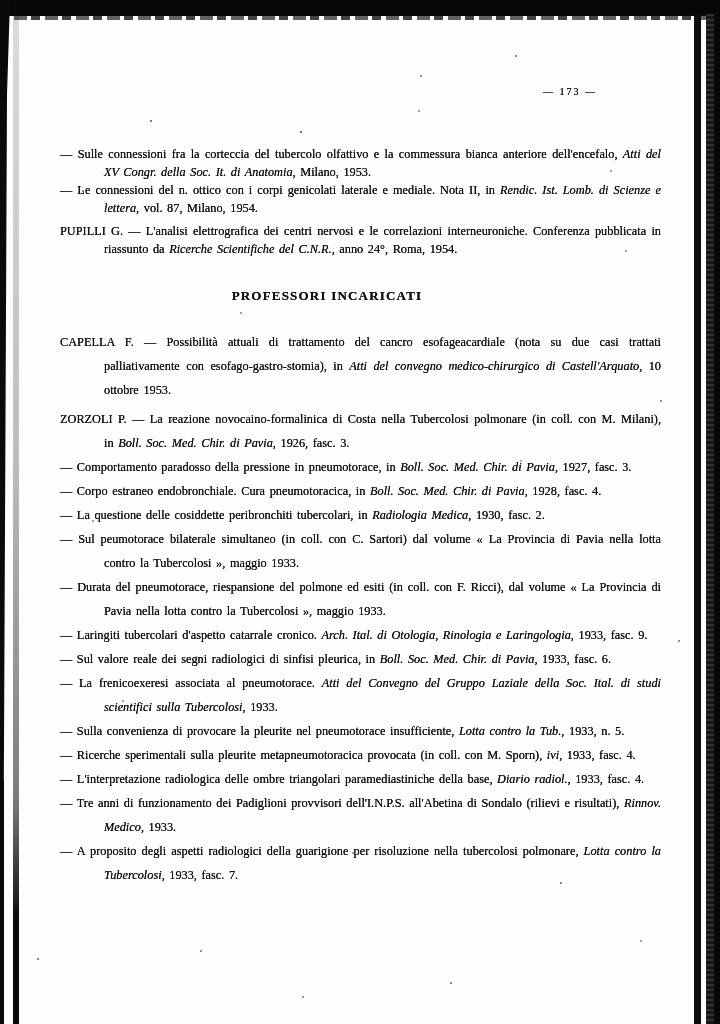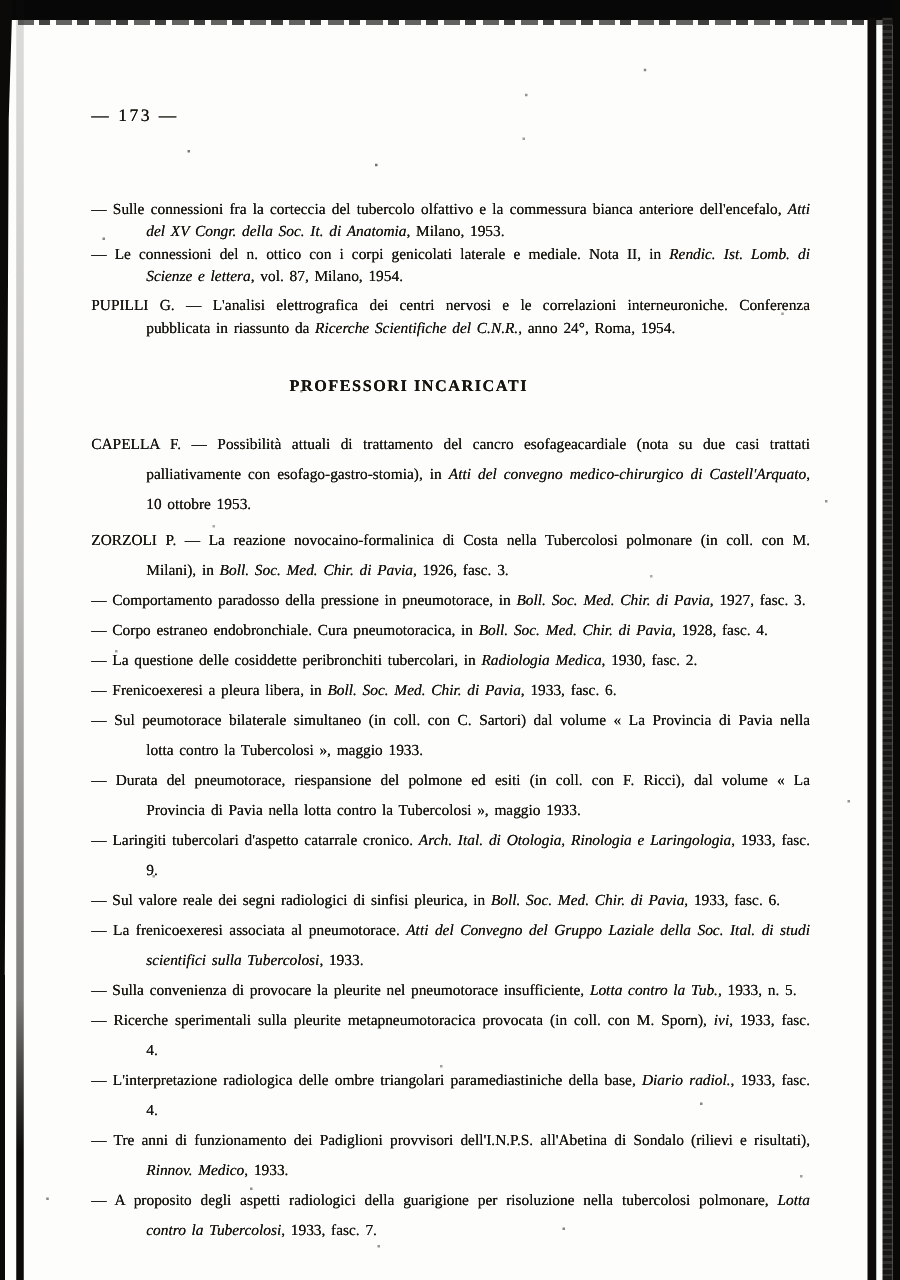--- a/index.html
+++ b/index.html
@@ -54,35 +54,35 @@
       122px 700px 0 rgba(20,18,14,.4), 352px 852px 0 rgba(20,18,14,.4),
       560px 882px 0 rgba(20,18,14,.5), 200px 950px 0 rgba(20,18,14,.45),
       450px 982px 0 rgba(20,18,14,.5), 640px 940px 0 rgba(20,18,14,.4),
       302px 996px 0 rgba(20,18,14,.45), 520px 460px 0 rgba(20,18,14,.35),
       610px 170px 0 rgba(20,18,14,.4), 170px 420px 0 rgba(20,18,14,.35),
       37px 958px 0 rgba(20,18,14,.5), 418px 110px 0 rgba(20,18,14,.4);
   }
 
   
   .page-number {
-    position: absolute; top: 86px; left: 73px; width: 540px;
-    text-align: left; font-size: 14px; letter-spacing: 2px;
+    position: absolute; top: 86px; left: 57px; width: 540px;
+    text-align: right; font-size: 10px; letter-spacing: 2px;
     text-shadow: 0 0 .4px currentColor;
   }
 
   .content { position: absolute; top: 142px; left: 57px; width: 607px; }
 
   .section-heading {
     margin: 30px 0 26px 0; width: 540px;
     text-align: center; font-size: 13px; font-weight: 700;
     letter-spacing: 1.2px;
     text-shadow: 0 0 .4px currentColor;
   }
 
-  .entries { margin: 16px; }
+  .entries { margin: 3px; }
   .entry {
     margin: 0; padding-left: 44px; text-indent: -44px;
     text-align: justify;
     font-size: 12.3px; line-height: 24px;
     word-spacing: 1.5px;
     text-shadow: 0 0 .45px currentColor;
   }
   .entries-first .entry { line-height: 18px; }
   .entry.new-block { margin-top: 5px; }
   .entries > .entry:first-child { margin-top: 0; }
@@ -116,21 +116,20 @@
     </div>
 
     <div class="section">
       <h2 class="section-heading">PROFESSORI INCARICATI</h2>
       <div class="entries">
           <p class="entry new-block"><span>CAPELLA F. — Possibilità attuali di trattamento del cancro esofageacardiale (nota su due casi trattati palliativamente con esofago-gastro-stomia), in </span><i>Atti del convegno medico-chirurgico di Castell'Arquato</i><span>, 10 ottobre 1953.</span></p>
           <p class="entry new-block"><span>ZORZOLI P. — La reazione novocaino-formalinica di Costa nella Tubercolosi polmonare (in coll. con M. Milani), in </span><i>Boll. Soc. Med. Chir. di Pavia</i><span>, 1926, fasc. 3.</span></p>
           <p class="entry"><span>— Comportamento paradosso della pressione in pneumotorace, in </span><i>Boll. Soc. Med. Chir. di Pavia</i><span>, 1927, fasc. 3.</span></p>
           <p class="entry"><span>— Corpo estraneo endobronchiale. Cura pneumotoracica, in </span><i>Boll. Soc. Med. Chir. di Pavia</i><span>, 1928, fasc. 4.</span></p>
           <p class="entry"><span>— La questione delle cosiddette peribronchiti tubercolari, in </span><i>Radiologia Medica</i><span>, 1930, fasc. 2.</span></p>
-          <p class="entry"><span>— Frenicoexeresi a pleura libera, in </span><i>Boll. Soc. Med. Chir. di Pavia</i><span>, 1933, fasc. 6.</span></p>
           <p class="entry"><span>— Sul peumotorace bilaterale simultaneo (in coll. con C. Sartori) dal volume « La Provincia di Pavia nella lotta contro la Tubercolosi », maggio 1933.</span></p>
           <p class="entry"><span>— Durata del pneumotorace, riespansione del polmone ed esiti (in coll. con F. Ricci), dal volume « La Provincia di Pavia nella lotta contro la Tubercolosi », maggio 1933.</span></p>
           <p class="entry"><span>— Laringiti tubercolari d'aspetto catarrale cronico. </span><i>Arch. Ital. di Otologia, Rinologia e Laringologia</i><span>, 1933, fasc. 9.</span></p>
           <p class="entry"><span>— Sul valore reale dei segni radiologici di sinfisi pleurica, in </span><i>Boll. Soc. Med. Chir. di Pavia</i><span>, 1933, fasc. 6.</span></p>
           <p class="entry"><span>— La frenicoexeresi associata al pneumotorace. </span><i>Atti del Convegno del Gruppo Laziale della Soc. Ital. di studi scientifici sulla Tubercolosi</i><span>, 1933.</span></p>
           <p class="entry"><span>— Sulla convenienza di provocare la pleurite nel pneumotorace insufficiente, </span><i>Lotta contro la Tub.</i><span>, 1933, n. 5.</span></p>
           <p class="entry"><span>— Ricerche sperimentali sulla pleurite metapneumotoracica provocata (in coll. con M. Sporn), </span><i>ivi</i><span>, 1933, fasc. 4.</span></p>
           <p class="entry"><span>— L'interpretazione radiologica delle ombre triangolari paramediastiniche della base, </span><i>Diario radiol.</i><span>, 1933, fasc. 4.</span></p>
           <p class="entry"><span>— Tre anni di funzionamento dei Padiglioni provvisori dell'I.N.P.S. all'Abetina di Sondalo (rilievi e risultati), </span><i>Rinnov. Medico</i><span>, 1933.</span></p>
           <p class="entry"><span>— A proposito degli aspetti radiologici della guarigione per risoluzione nella tubercolosi polmonare, </span><i>Lotta contro la Tubercolosi</i><span>, 1933, fasc. 7.</span></p>

